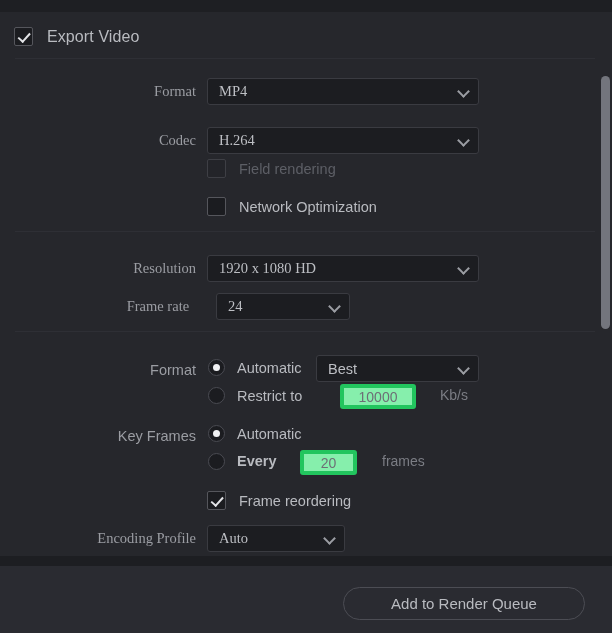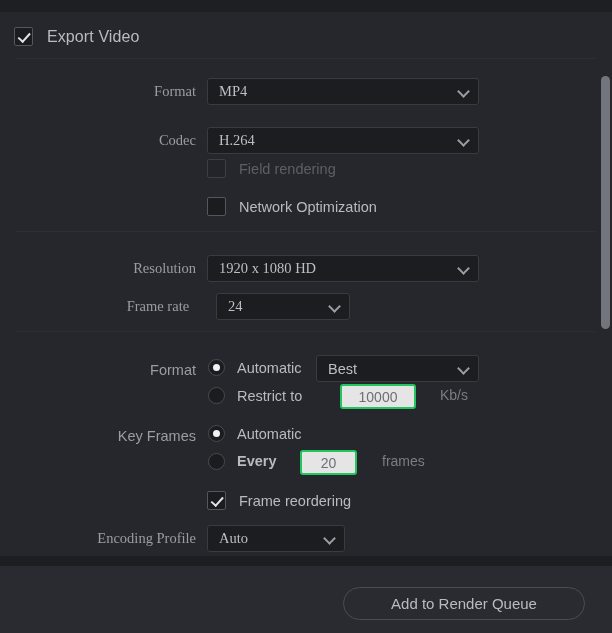--- a/index.html
+++ b/index.html
@@ -143,22 +143,22 @@
   }
   .rtxt {
     margin-left: 12px;
     font-size: 14.5px;
     color: #b9bbc0;
     white-space: nowrap;
   }
 
   .numfield {
     height: 25px;
-    background: #e5e5e5;
-    border: 2px solid #22c55e;
+    background: #86efac;
+    border: 4px solid #22c55e;
     border-radius: 3px;
     display: flex; align-items: center; justify-content: center;
     color: #6d6f76;
     font-size: 14px;
   }
   .unit {
     font-size: 14px;
     color: #7b7d84;
     margin-left: 12px;
   }

